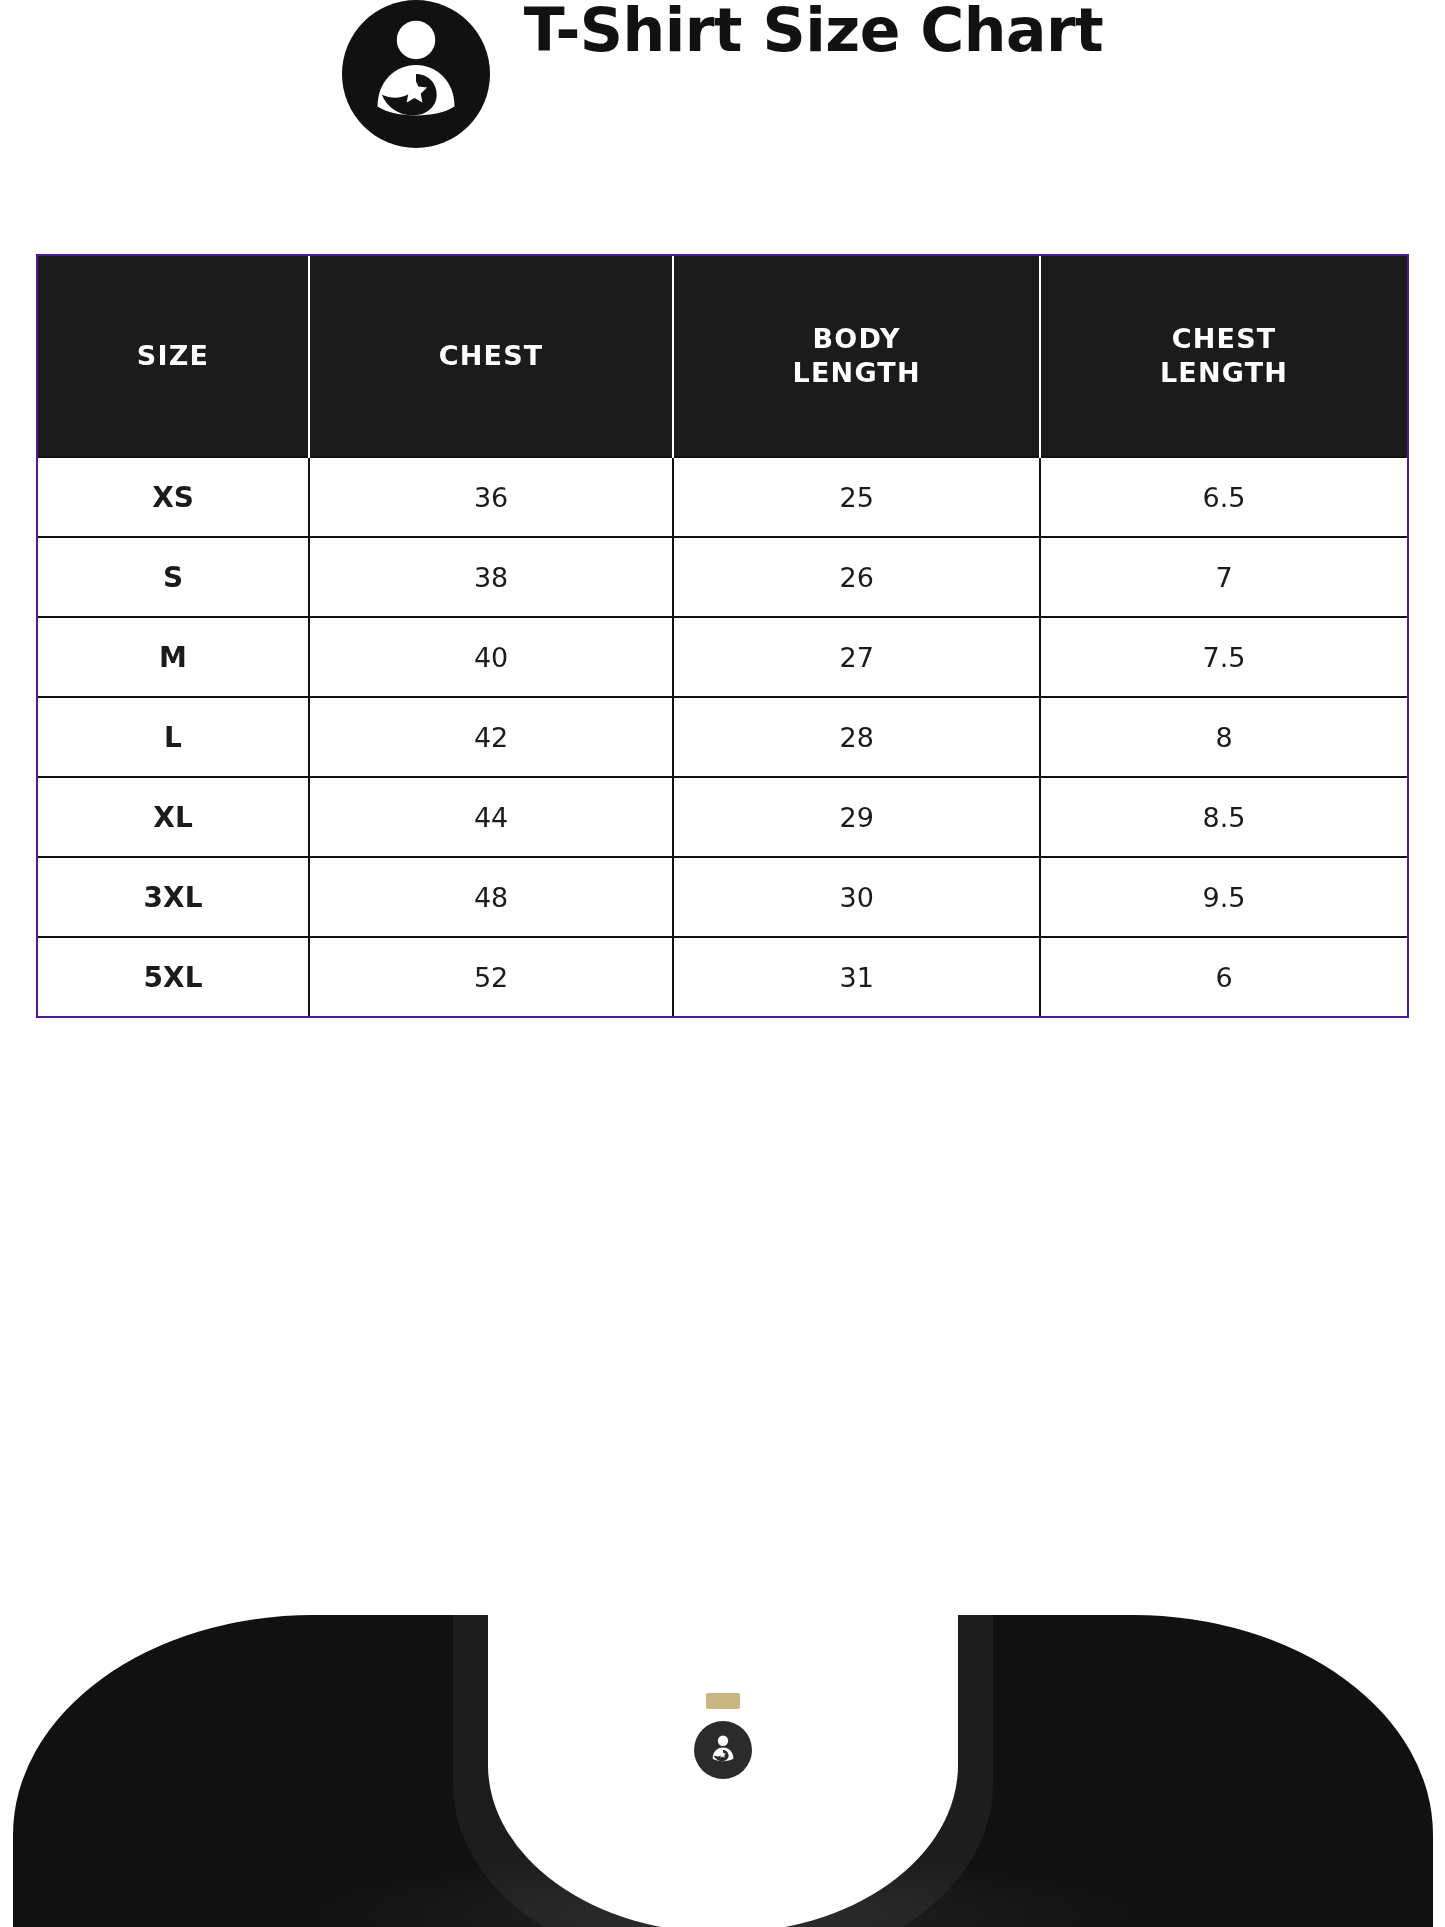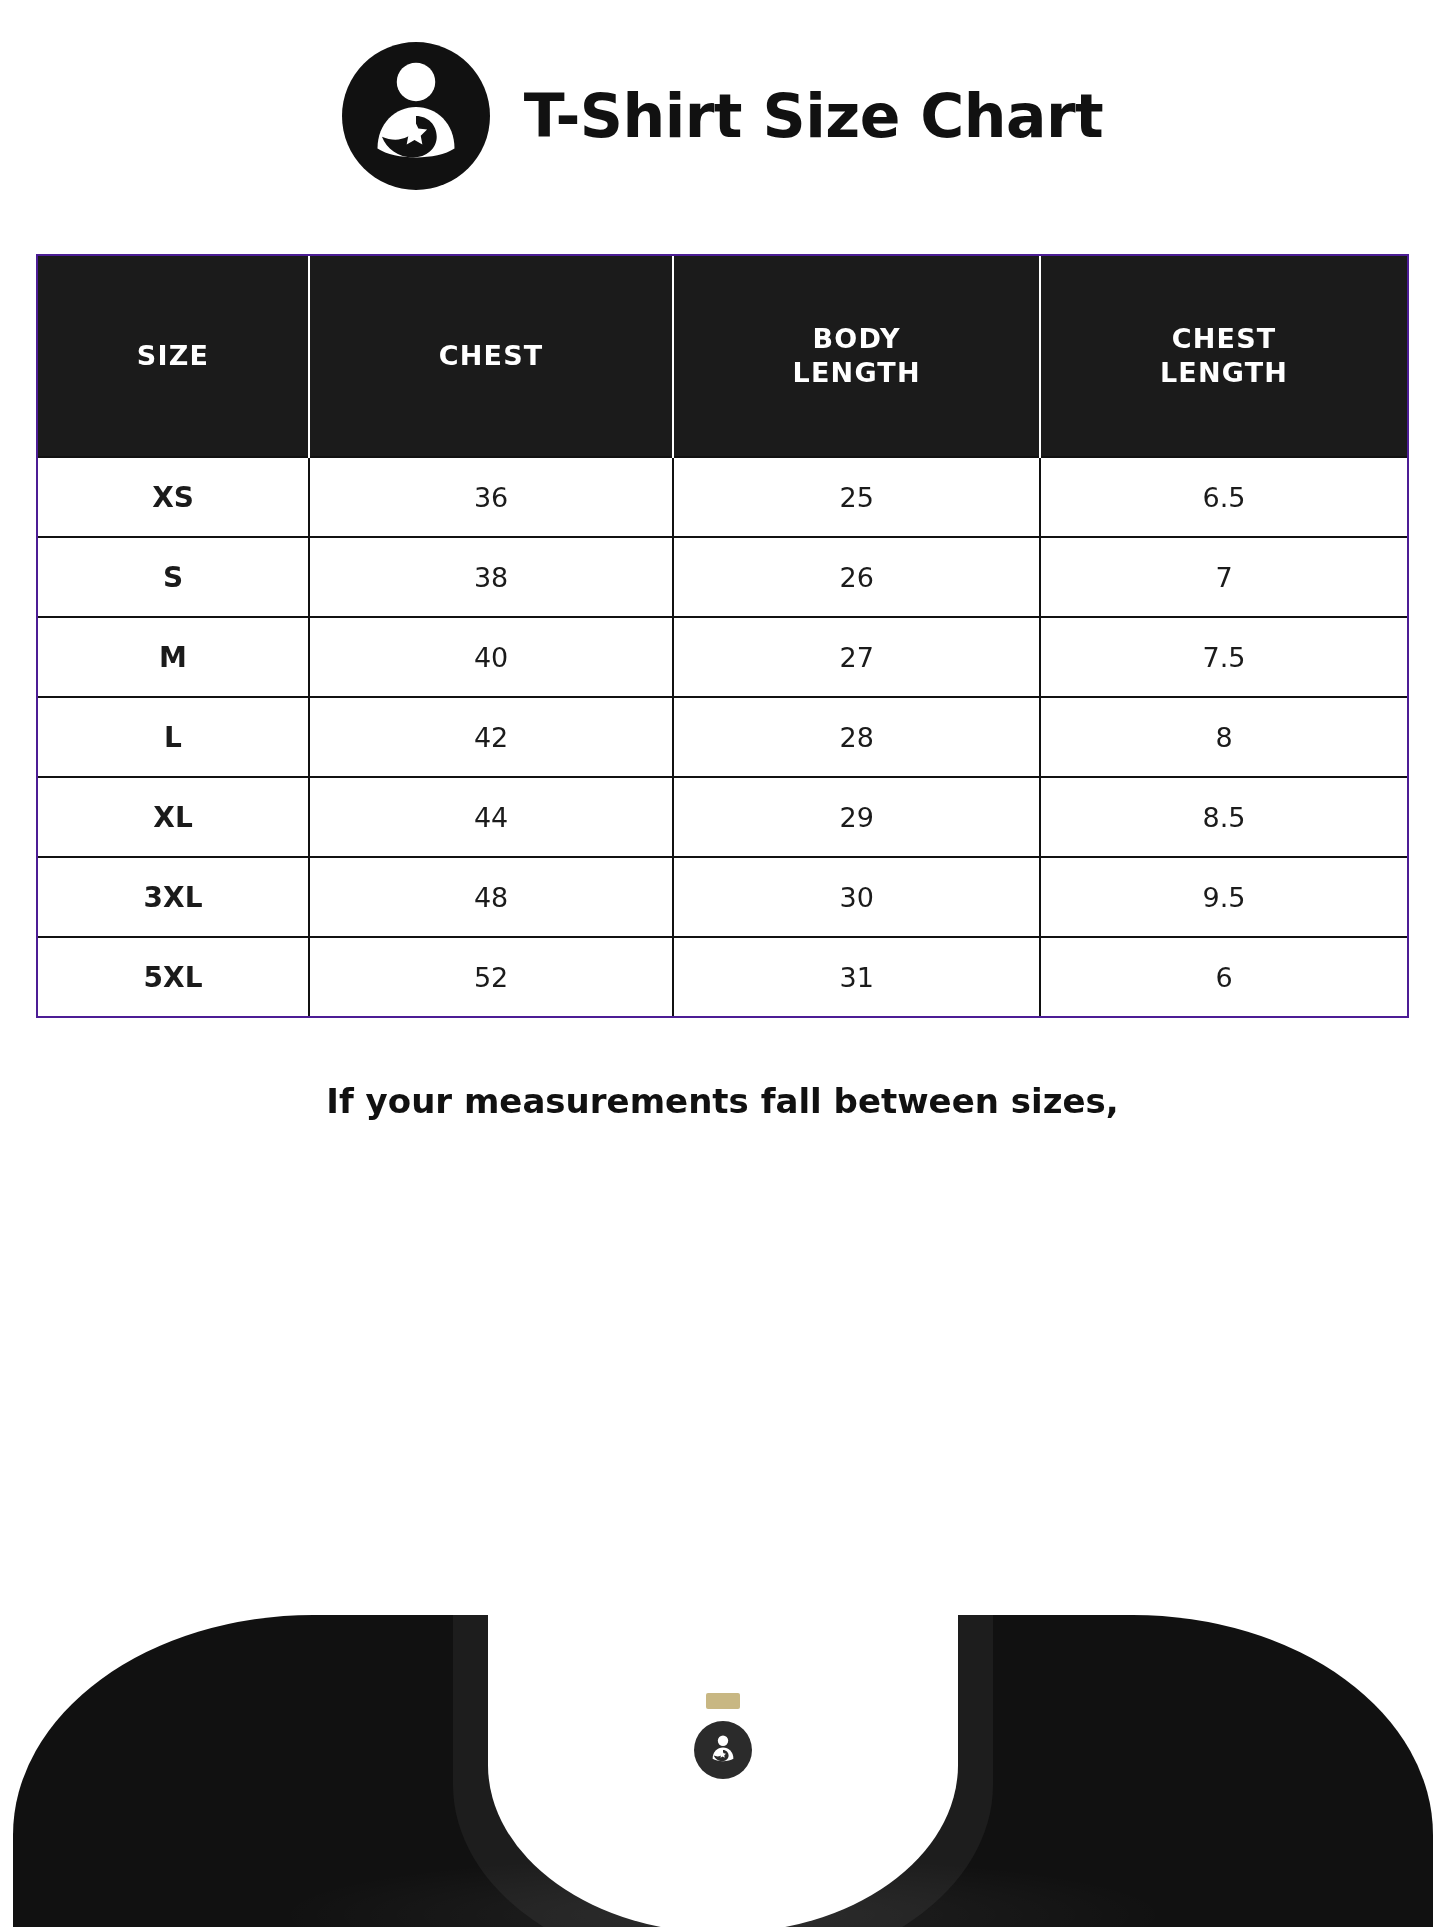--- a/index.html
+++ b/index.html
@@ -19,24 +19,23 @@
     width: 1445px;
     height: 1927px;
     position: relative;
     background: #ffffff;
     box-sizing: border-box;
   }
 
   
   .header {
     display: flex;
-    align-items: center;
+    align-items: flex-start;
     justify-content: center;
     gap: 34px;
-    padding-top: 42px;
     height: 190px;
     box-sizing: border-box;
   }
   .brand-logo {
     width: 148px;
     height: 148px;
     flex: 0 0 auto;
   }
   .page-title {
     font-size: 60px;
@@ -267,21 +266,20 @@
           <td class="size-cell">5XL</td>
           <td>52</td>
           <td>31</td>
           <td>6</td>
         </tr>
       </tbody>
     </table>
   </div>
 
   <div class="note">
-    <span class="note-line">If your measurements fall between sizes,</span>
   </div>
 
   <div class="shirt-area">
     <div class="shirt-body">
       <div class="collar-ring"></div>
       <div class="collar-inner"></div>
       <div class="shirt-highlight"></div>
       <div class="neck-tag"></div>
       <div class="shirt-badge">
         <svg viewBox="0 0 100 100" aria-hidden="true">

